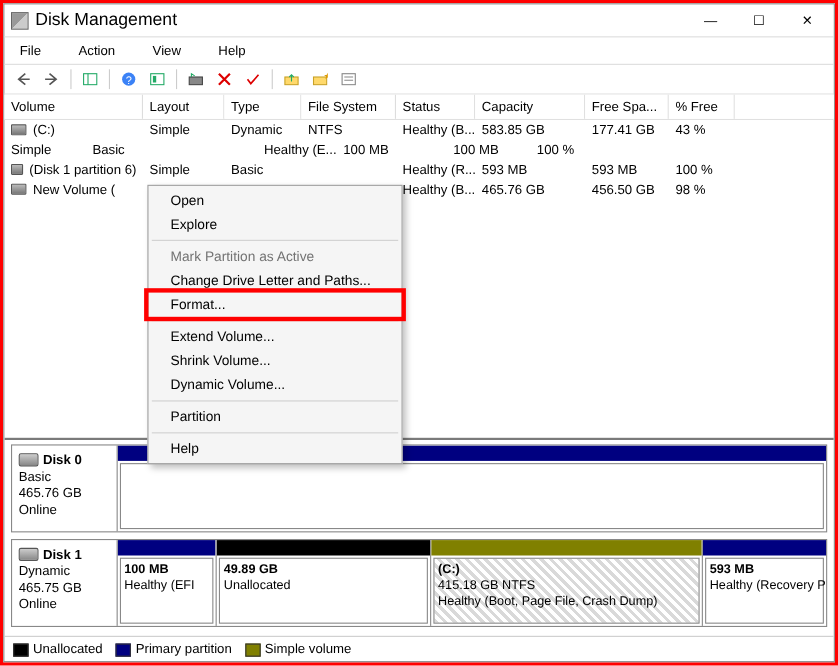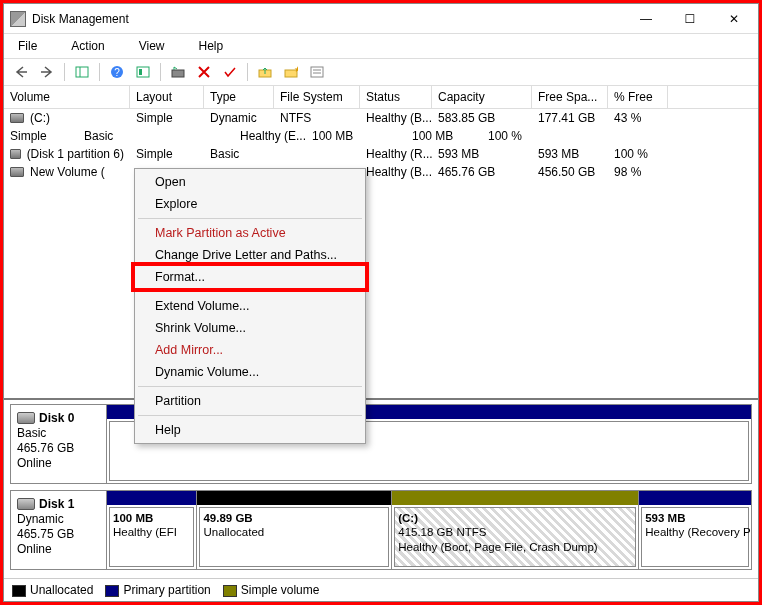--- a/index.html
+++ b/index.html
@@ -28,21 +28,21 @@
     align-items: center;
     height: 30px;
     padding: 0 2px 0 6px;
     border-bottom: 1px solid #ddd;
   }
   .titlebar .app-icon {
     width: 16px; height: 16px; margin-right: 6px;
     background: linear-gradient(135deg,#999 0 50%,#ccc 50% 100%);
     border:1px solid #666;
   }
-  .titlebar .title { flex: 0 0 auto; font-size: 12px; }
+  .titlebar .title { flex: 0 0 auto; font-size: 16px; }
   .titlebar .spacer { flex: 1; }
   .win-btn {
     width: 44px; height: 28px; display:flex; align-items:center; justify-content:center;
     font-family: "Segoe UI Symbol", sans-serif;
   }
   .menubar {
     display:flex; gap:18px; padding: 2px 6px; height:24px; align-items:center;
   }
   .menubar .menu-item { padding:2px 8px; }
   .toolbar {
@@ -145,21 +145,21 @@
     background:#f5f5f5;
     border:1px solid #a0a0a0;
     box-shadow:3px 3px 6px rgba(0,0,0,.25);
     padding:2px;
     z-index:10;
   }
   .ctxmenu .mi {
     padding:4px 18px; font-size:12.5px;
     white-space:nowrap;
   }
-  .ctxmenu .mi.disabled { color:#b91c1c; }
+  .ctxmenu .mi.disabled { color:#737373; }
   .ctxmenu .sep { height:1px; background:#d0d0d0; margin:3px 1px; }
 
   .red-highlight {
     position:absolute;
     left:128px; top:259px;
     width:238px; height:30px;
     border:4px solid #ff0000;
     z-index:11;
     pointer-events:none;
   }
@@ -386,21 +386,20 @@
   <div class="ctxmenu" id="ctxmenu">
       <div class="mi">Open</div>
       <div class="mi">Explore</div>
       <div class="sep"></div>
       <div class="mi disabled">Mark Partition as Active</div>
       <div class="mi">Change Drive Letter and Paths...</div>
       <div class="mi">Format...</div>
       <div class="sep"></div>
       <div class="mi">Extend Volume...</div>
       <div class="mi">Shrink Volume...</div>
-      <div class="mi disabled">Add Mirror...</div>
       <div class="mi">Dynamic Volume...</div>
       <div class="sep"></div>
       <div class="mi">Partition</div>
       <div class="sep"></div>
       <div class="mi">Help</div>
     </div>
   <div class="red-highlight"></div>
 </div>
 
 </body></html>

